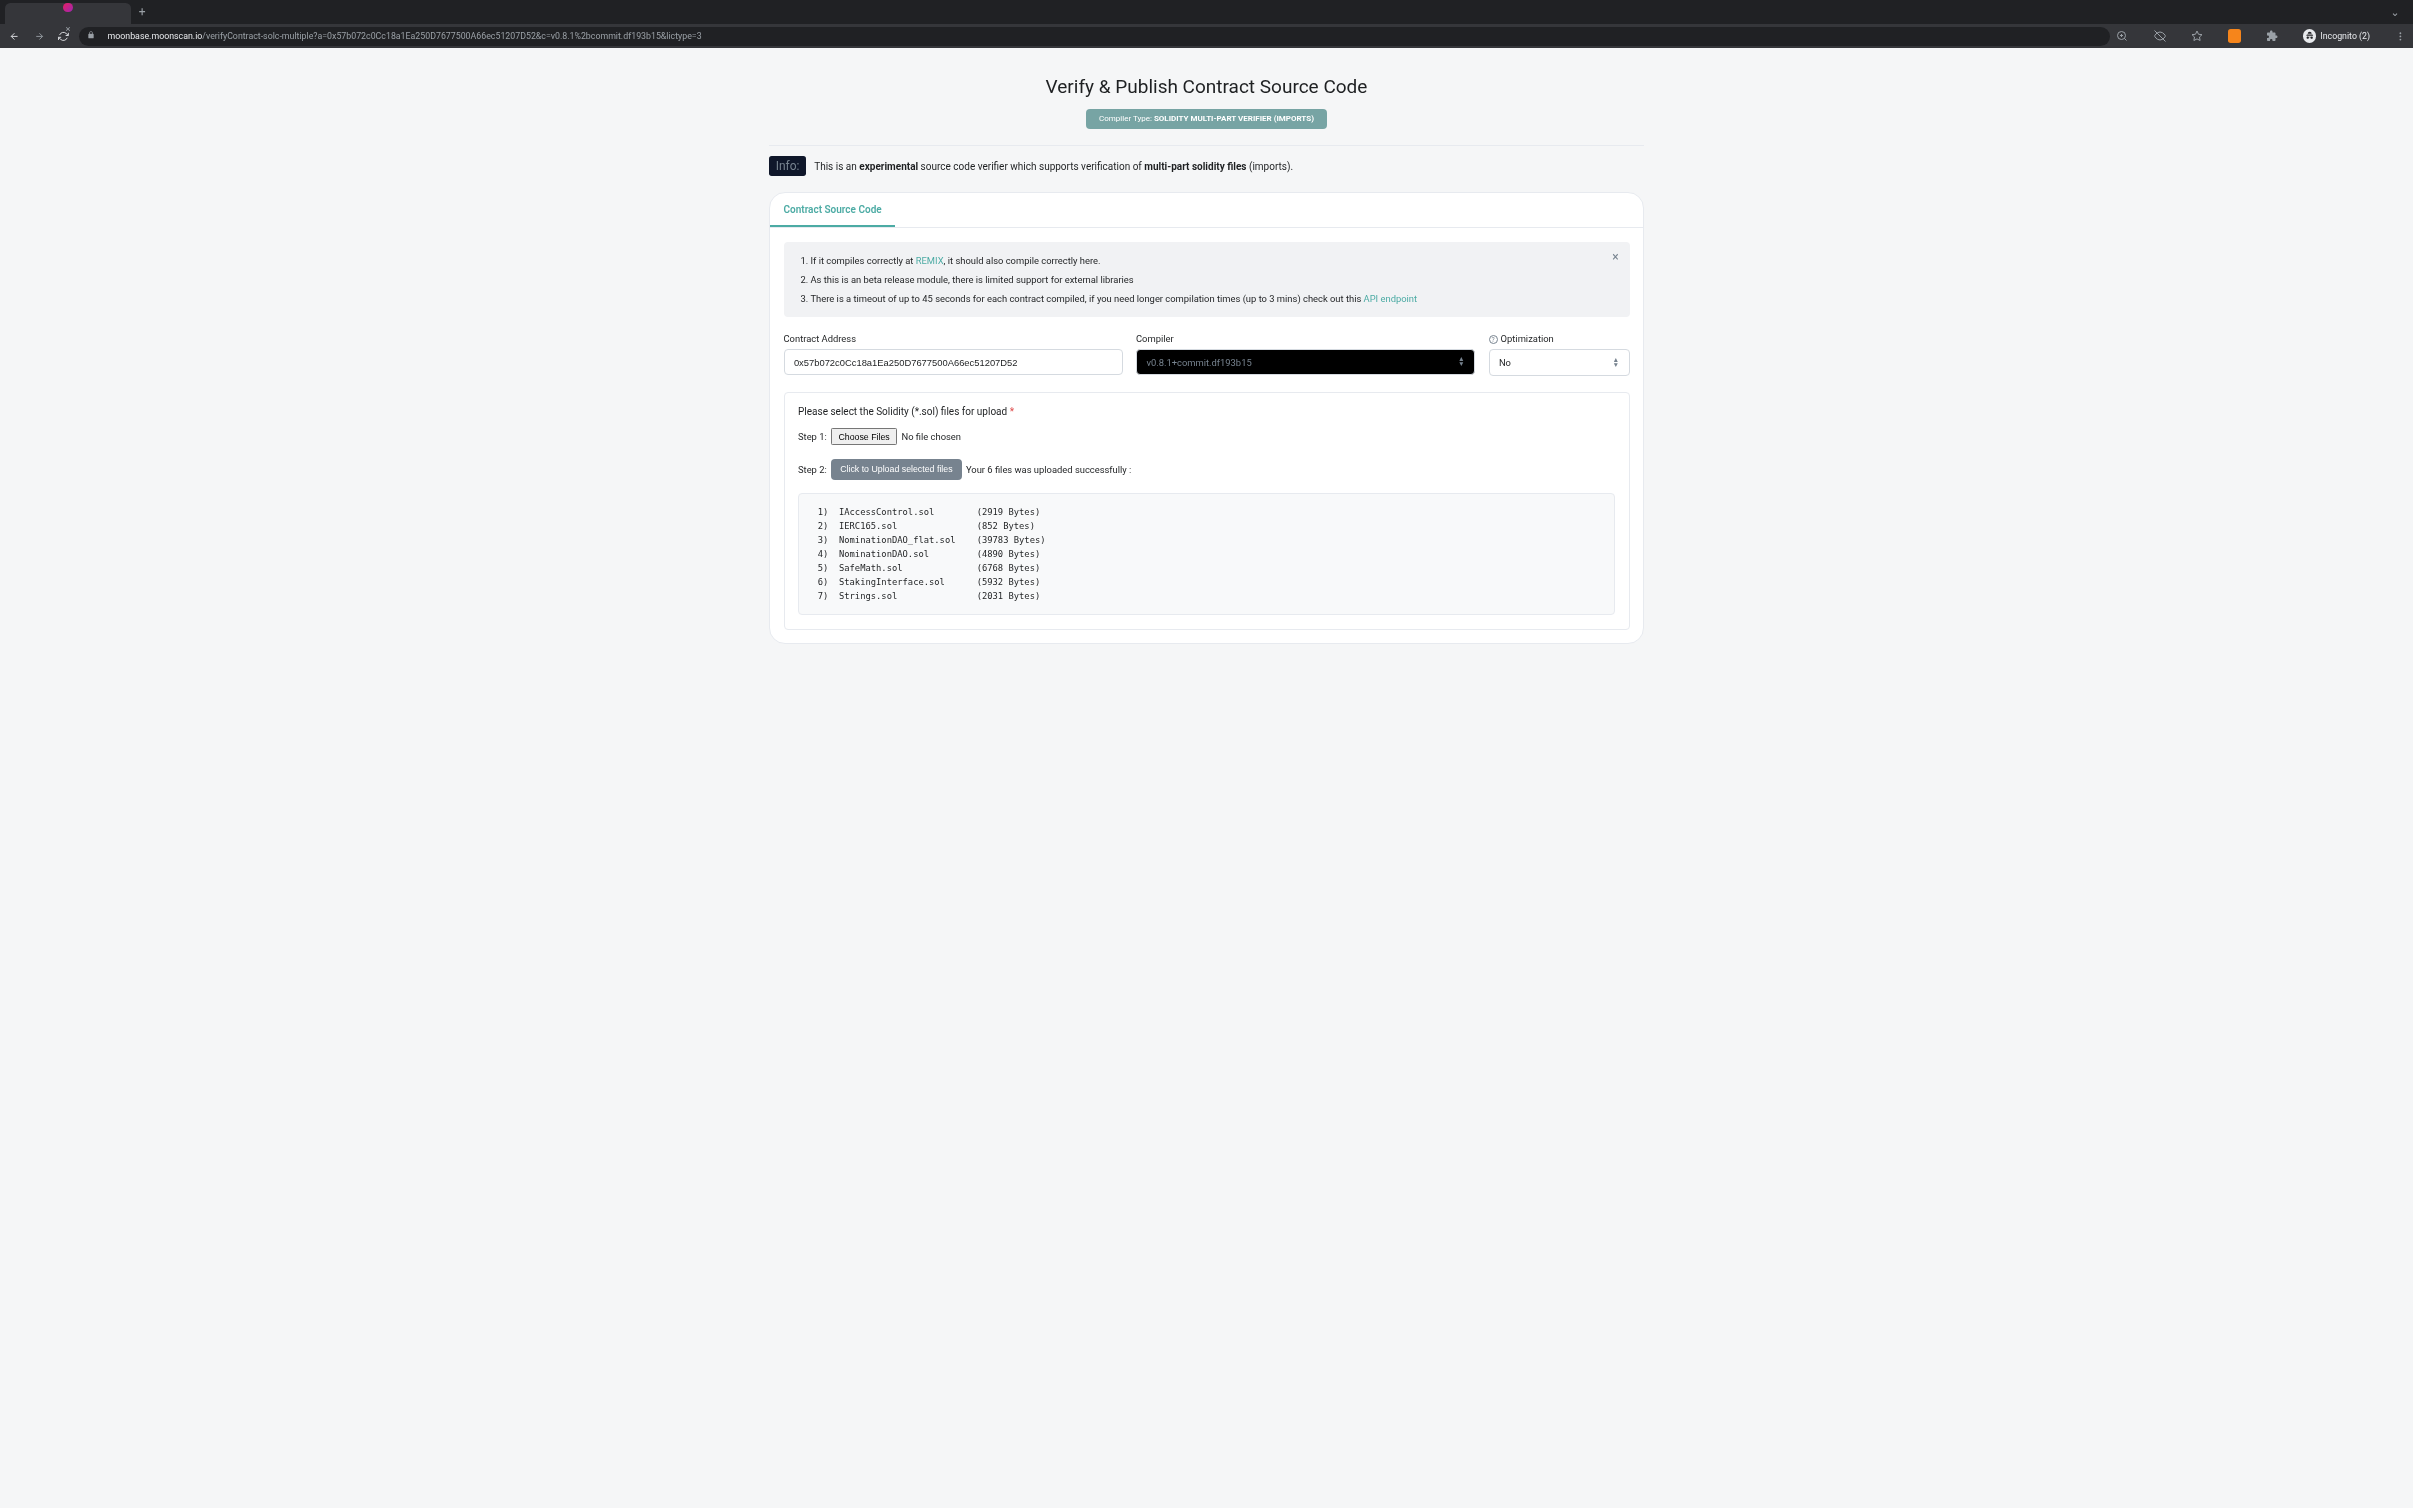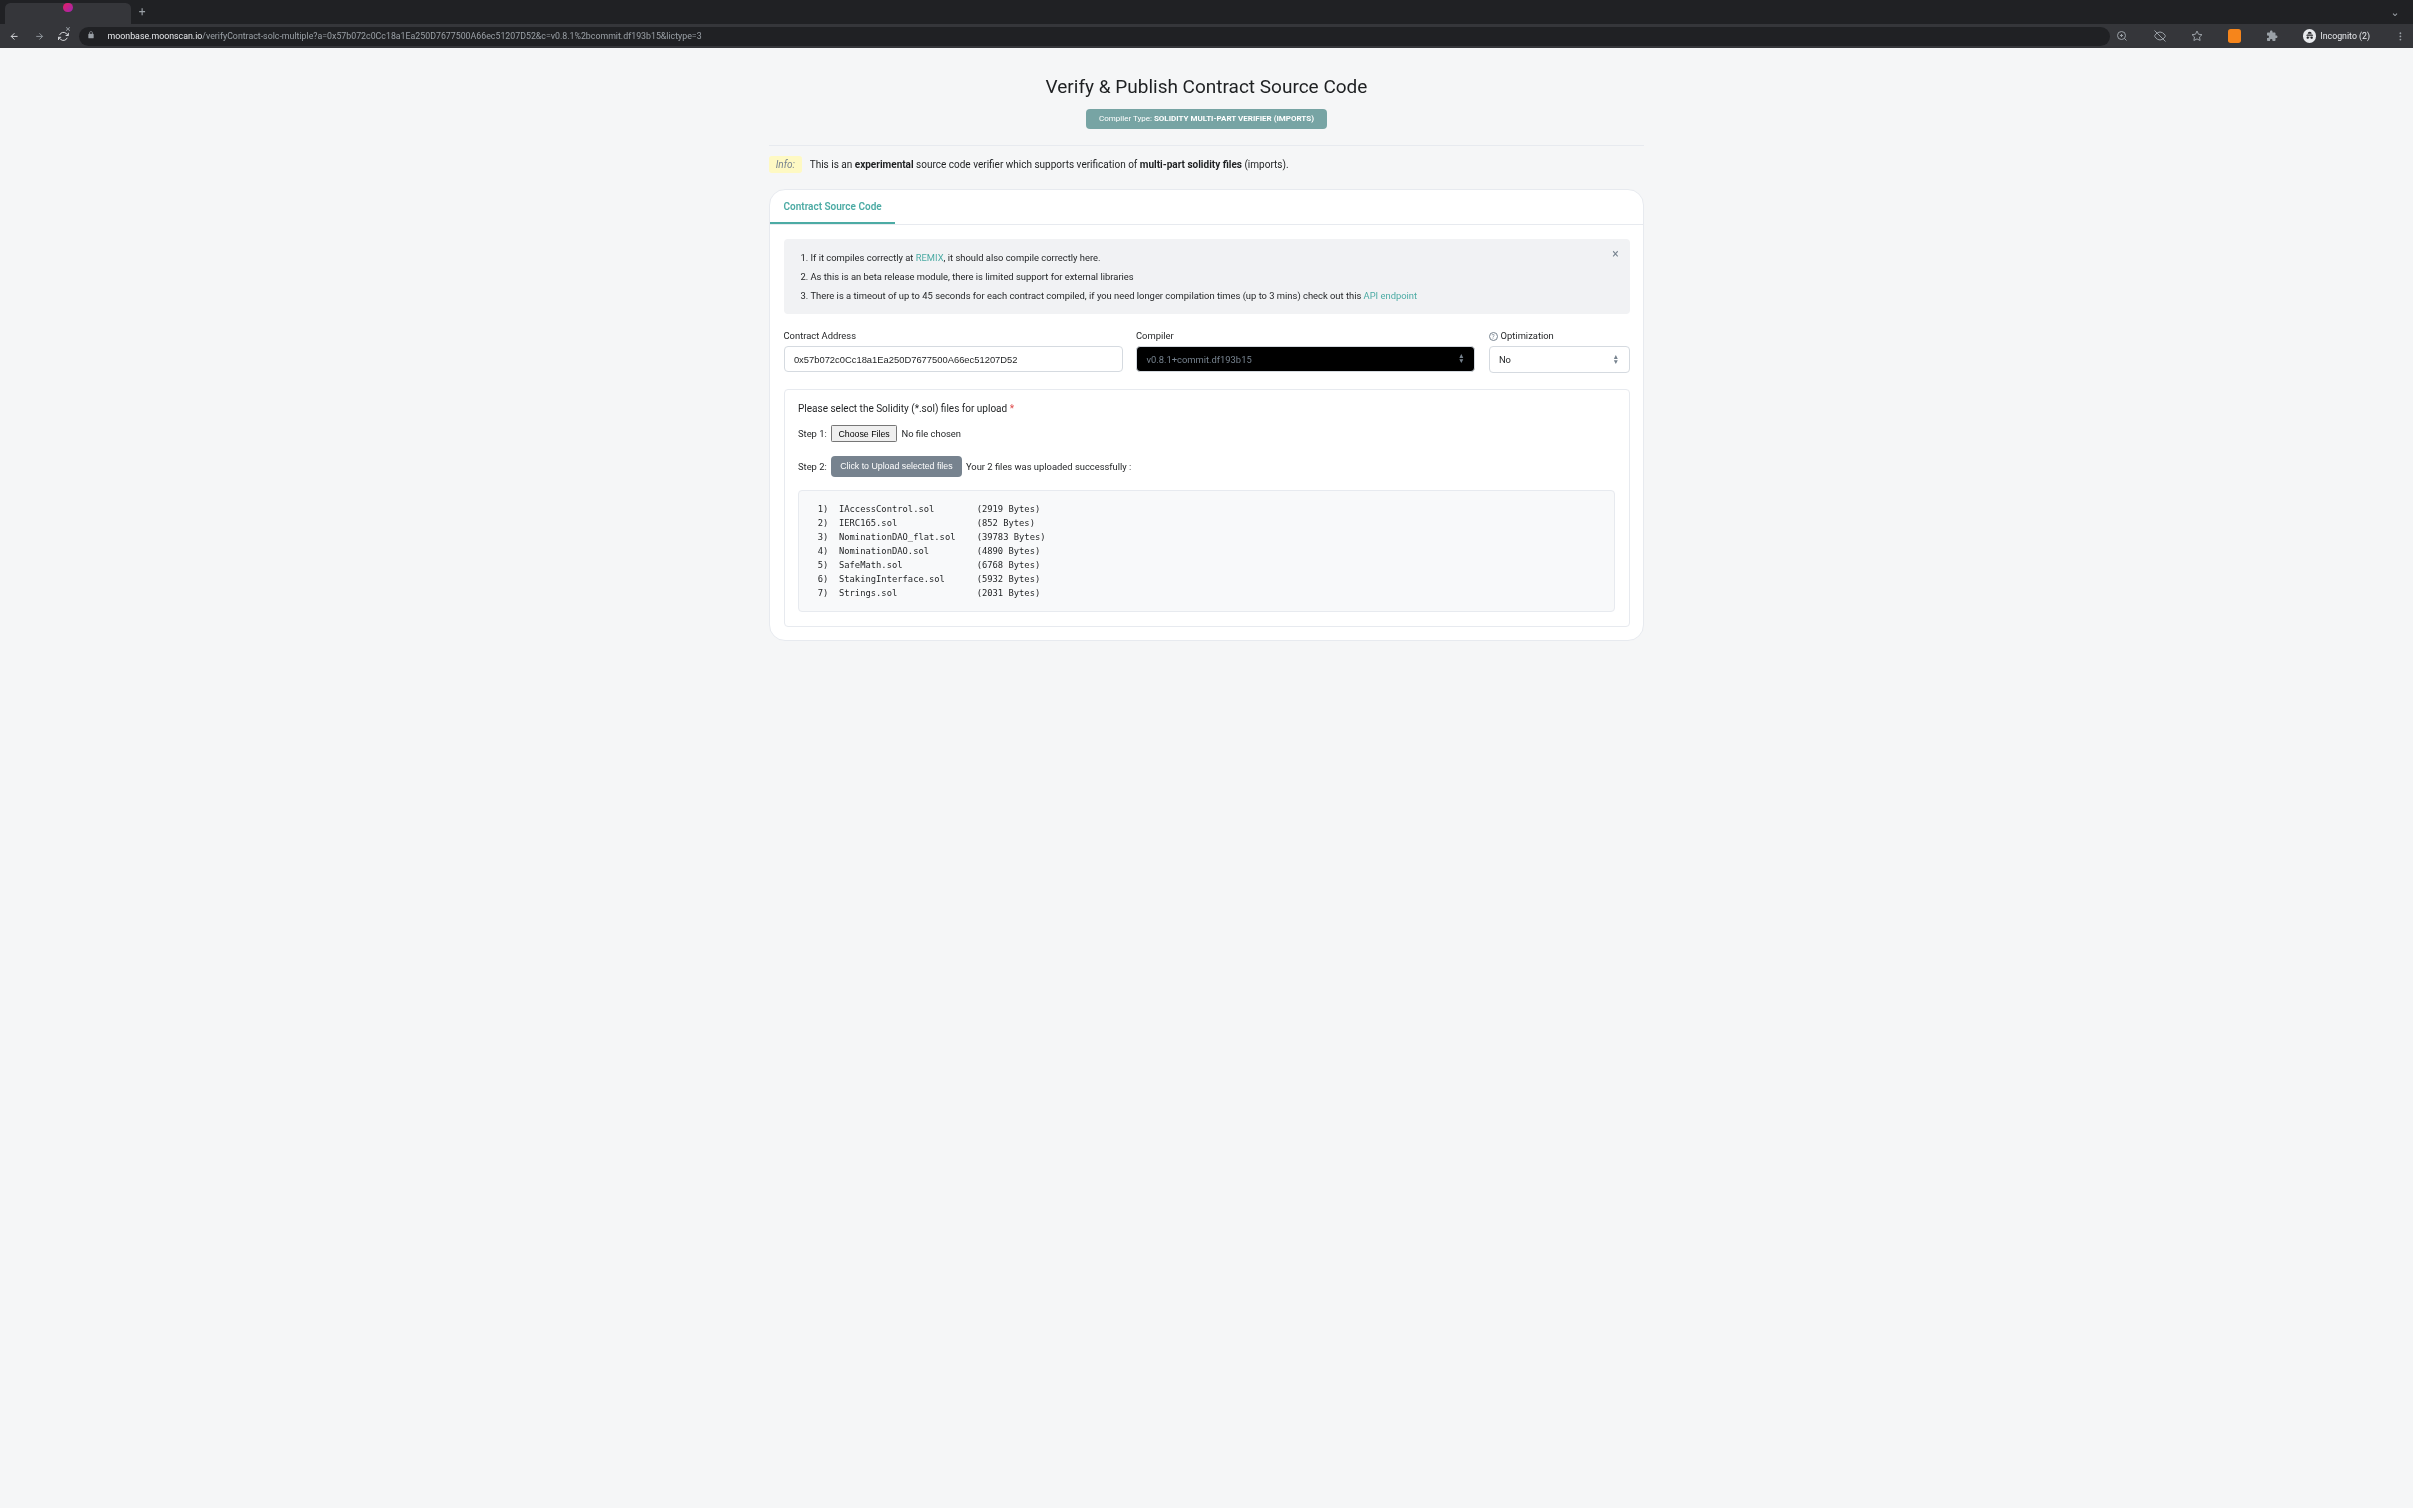--- a/index.html
+++ b/index.html
@@ -189,26 +189,25 @@
     
     .info-row {
       display: flex;
       align-items: center;
       gap: 8px;
       margin-bottom: 16px;
       font-size: 10px;
       color: #1e2022;
     }
     .info-label {
-      background: #fef9c3;
+      background: #0f172a;
       color: #77838f;
       padding: 2.7px 6.7px;
       border-radius: 2.7px;
-      font-size: 10px;
-      font-style: italic;
+      font-size: 12px;
     }
     .info-row strong { font-weight: 700; }
     
     .card {
       background: #fff;
       border-radius: 16px;
       border: 0.7px solid #e7eaef;
       margin-bottom: 13.5px;
     }
     
@@ -529,21 +528,21 @@
 
           <div class="step-row">
             <span class="step-label">Step 1:</span>
             <button class="file-btn">Choose Files</button>
             <span class="file-status">No file chosen</span>
           </div>
 
           <div class="step-row">
             <span class="step-label">Step 2:</span>
             <button class="upload-btn">Click to Upload selected files</button>
-            <span class="upload-status">Your 2 files was uploaded successfully :</span>
+            <span class="upload-status">Your 6 files was uploaded successfully :</span>
           </div>
 
           <div class="file-list" id="file-list"> 1)  IAccessControl.sol        (2919 Bytes)
  2)  IERC165.sol               (852 Bytes)
  3)  NominationDAO_flat.sol    (39783 Bytes)
  4)  NominationDAO.sol         (4890 Bytes)
  5)  SafeMath.sol              (6768 Bytes)
  6)  StakingInterface.sol      (5932 Bytes)
  7)  Strings.sol               (2031 Bytes)</div>
         </div>

